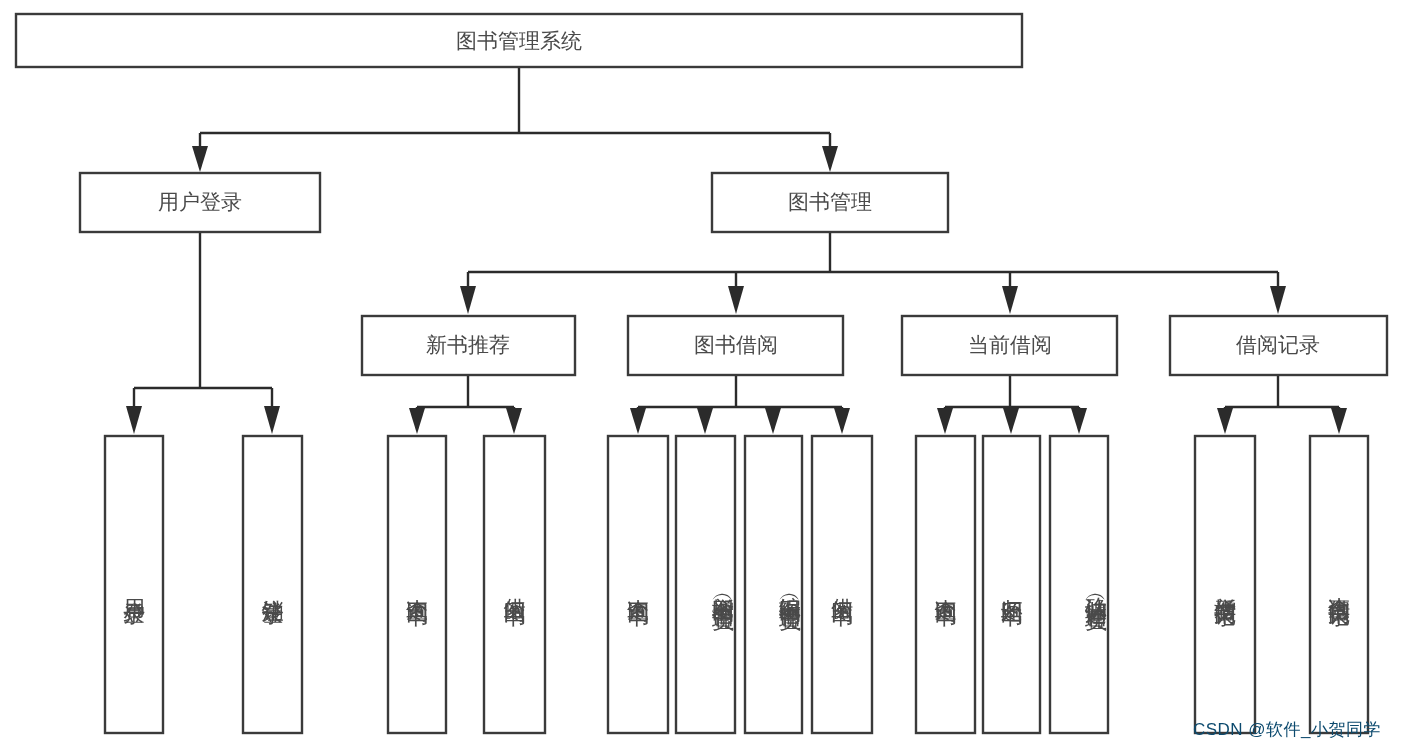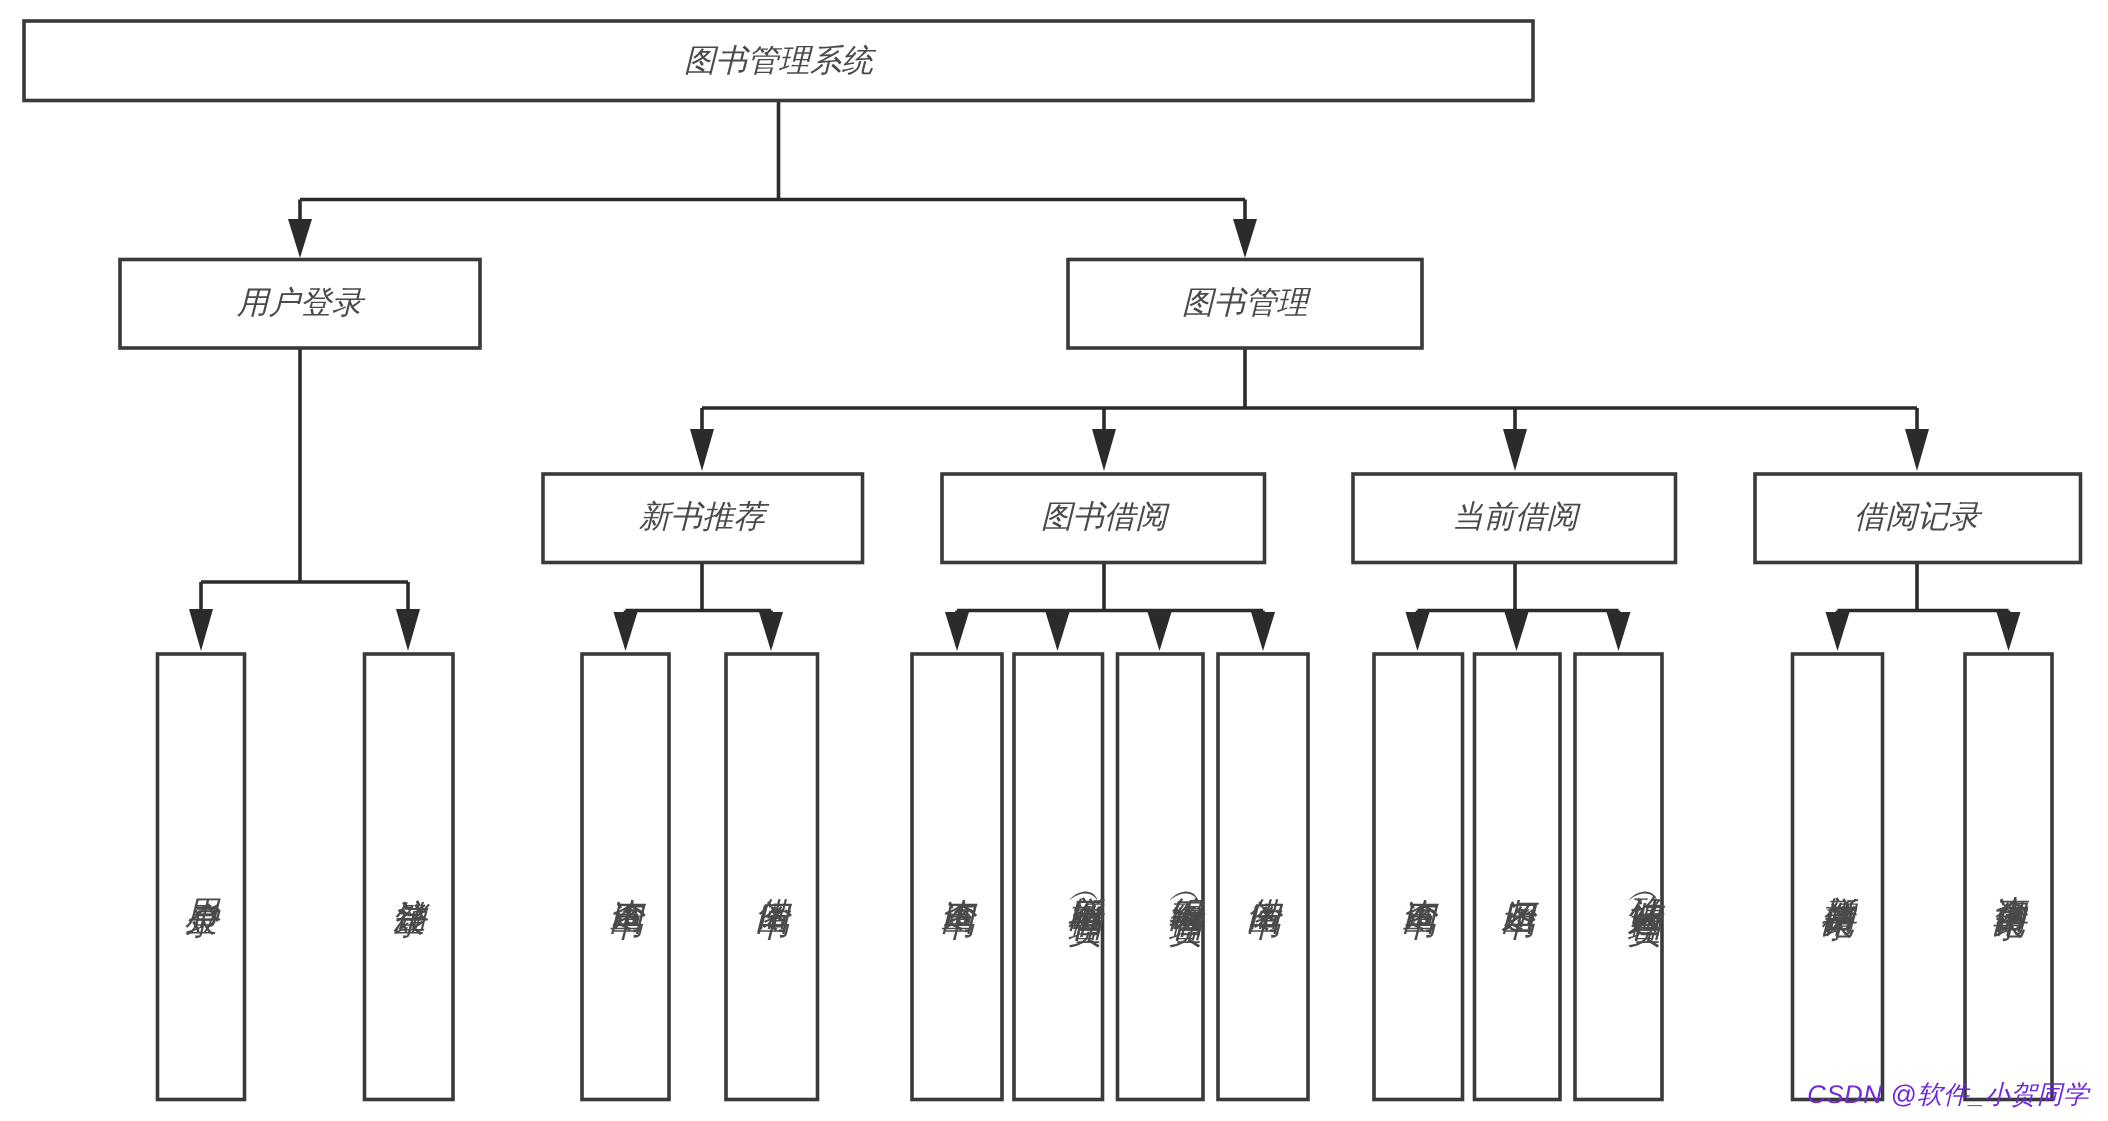--- a/index.html
+++ b/index.html
@@ -11,21 +11,20 @@
     width: 1405px;
     height: 747px;
     font-family: "Liberation Sans", "DejaVu Sans", sans-serif;
     overflow: hidden;
   }
   #diagram-root {
     position: relative;
     width: 1405px;
     height: 747px;
     background: #ffffff;
-    font-style: italic;
   }
   svg.diagram-canvas {
     position: absolute;
     top: 0;
     left: 0;
     width: 1405px;
     height: 747px;
   }
   .node-box {
     fill: #ffffff;
@@ -58,25 +57,25 @@
     font-size: 22px;
     line-height: 1.12;
     color: #4a4a4a;
     letter-spacing: 2px;
     text-align: center;
     user-select: none;
     pointer-events: none;
   }
   .watermark {
     position: absolute;
-    right: 12px;
+    right: 24px;
     bottom: 6px;
     font-family: "Liberation Sans", "DejaVu Sans", sans-serif;
     font-size: 17px;
-    color: #6d28d9;
+    color: #0c4a6e;
     letter-spacing: 0.5px;
     white-space: nowrap;
   }
 </style>
 </head>
 <body>
 
 <div id="diagram-root">
 
   <svg class="diagram-canvas" viewBox="0 0 1405 747">

